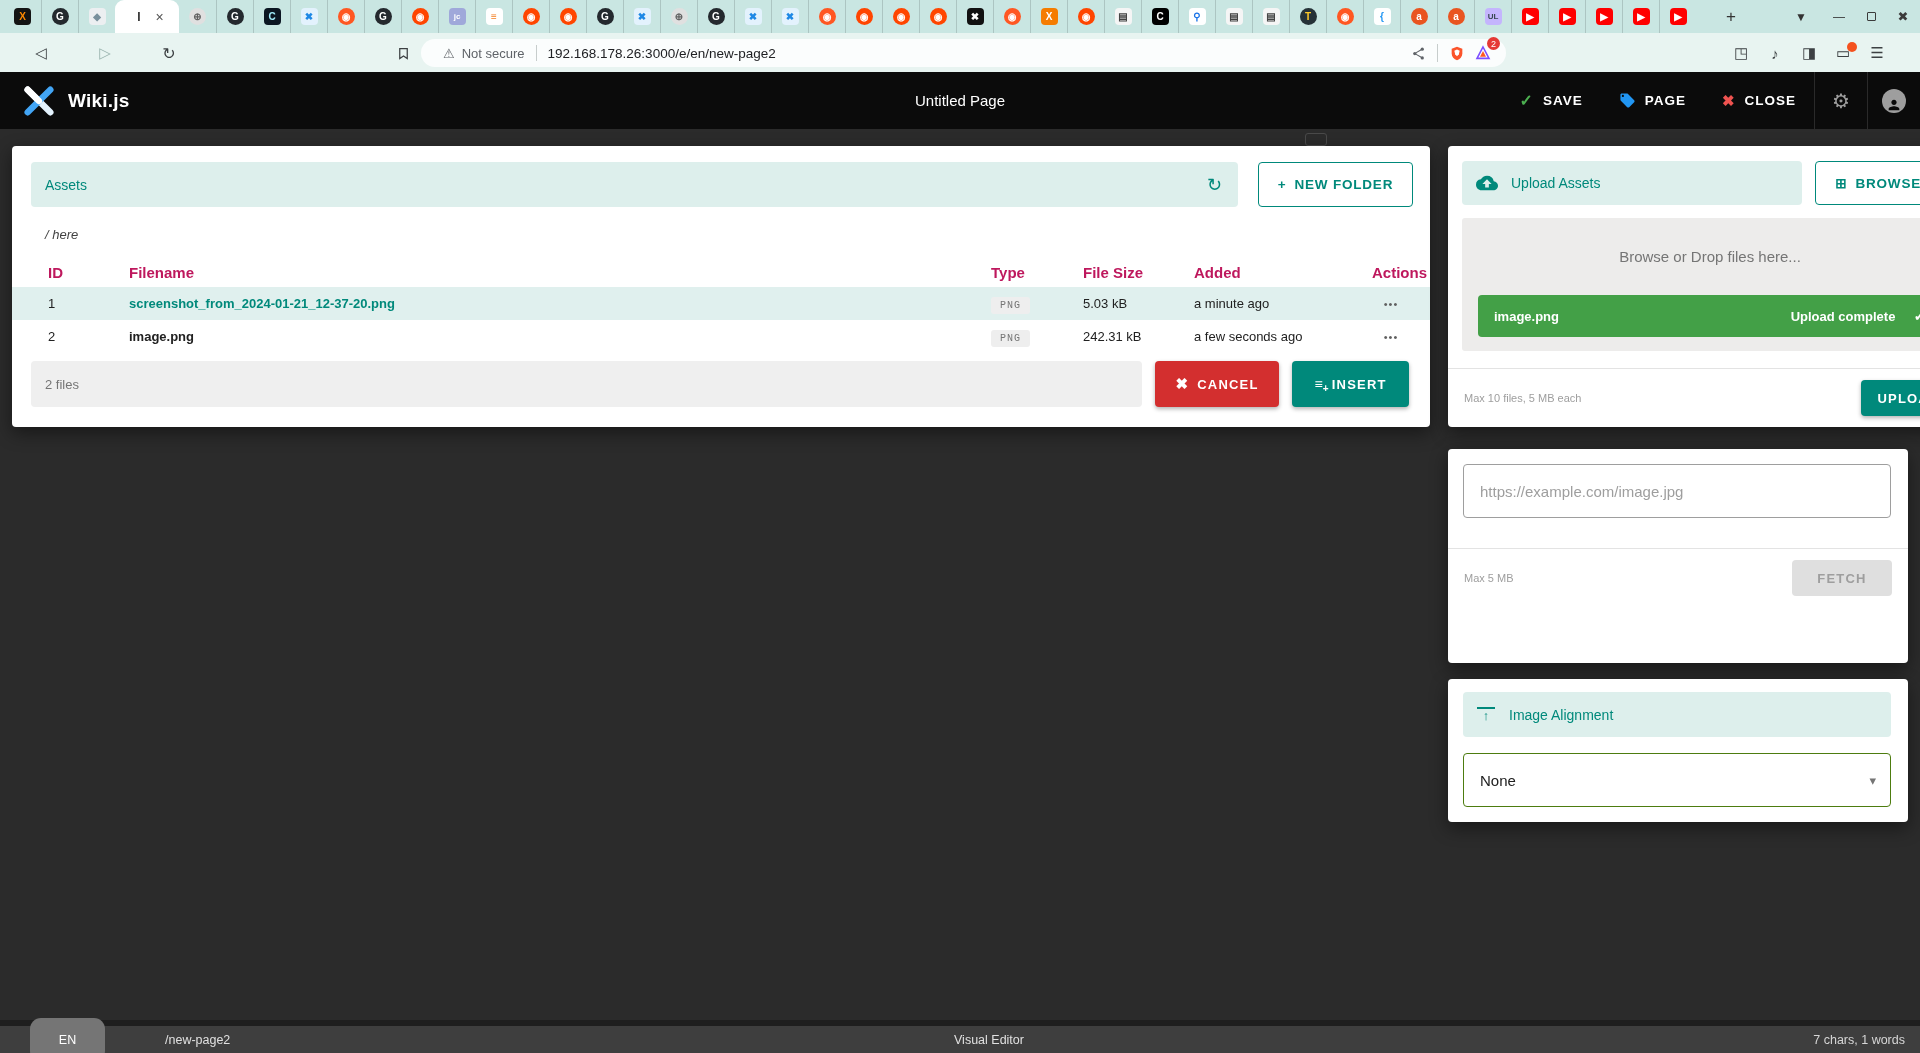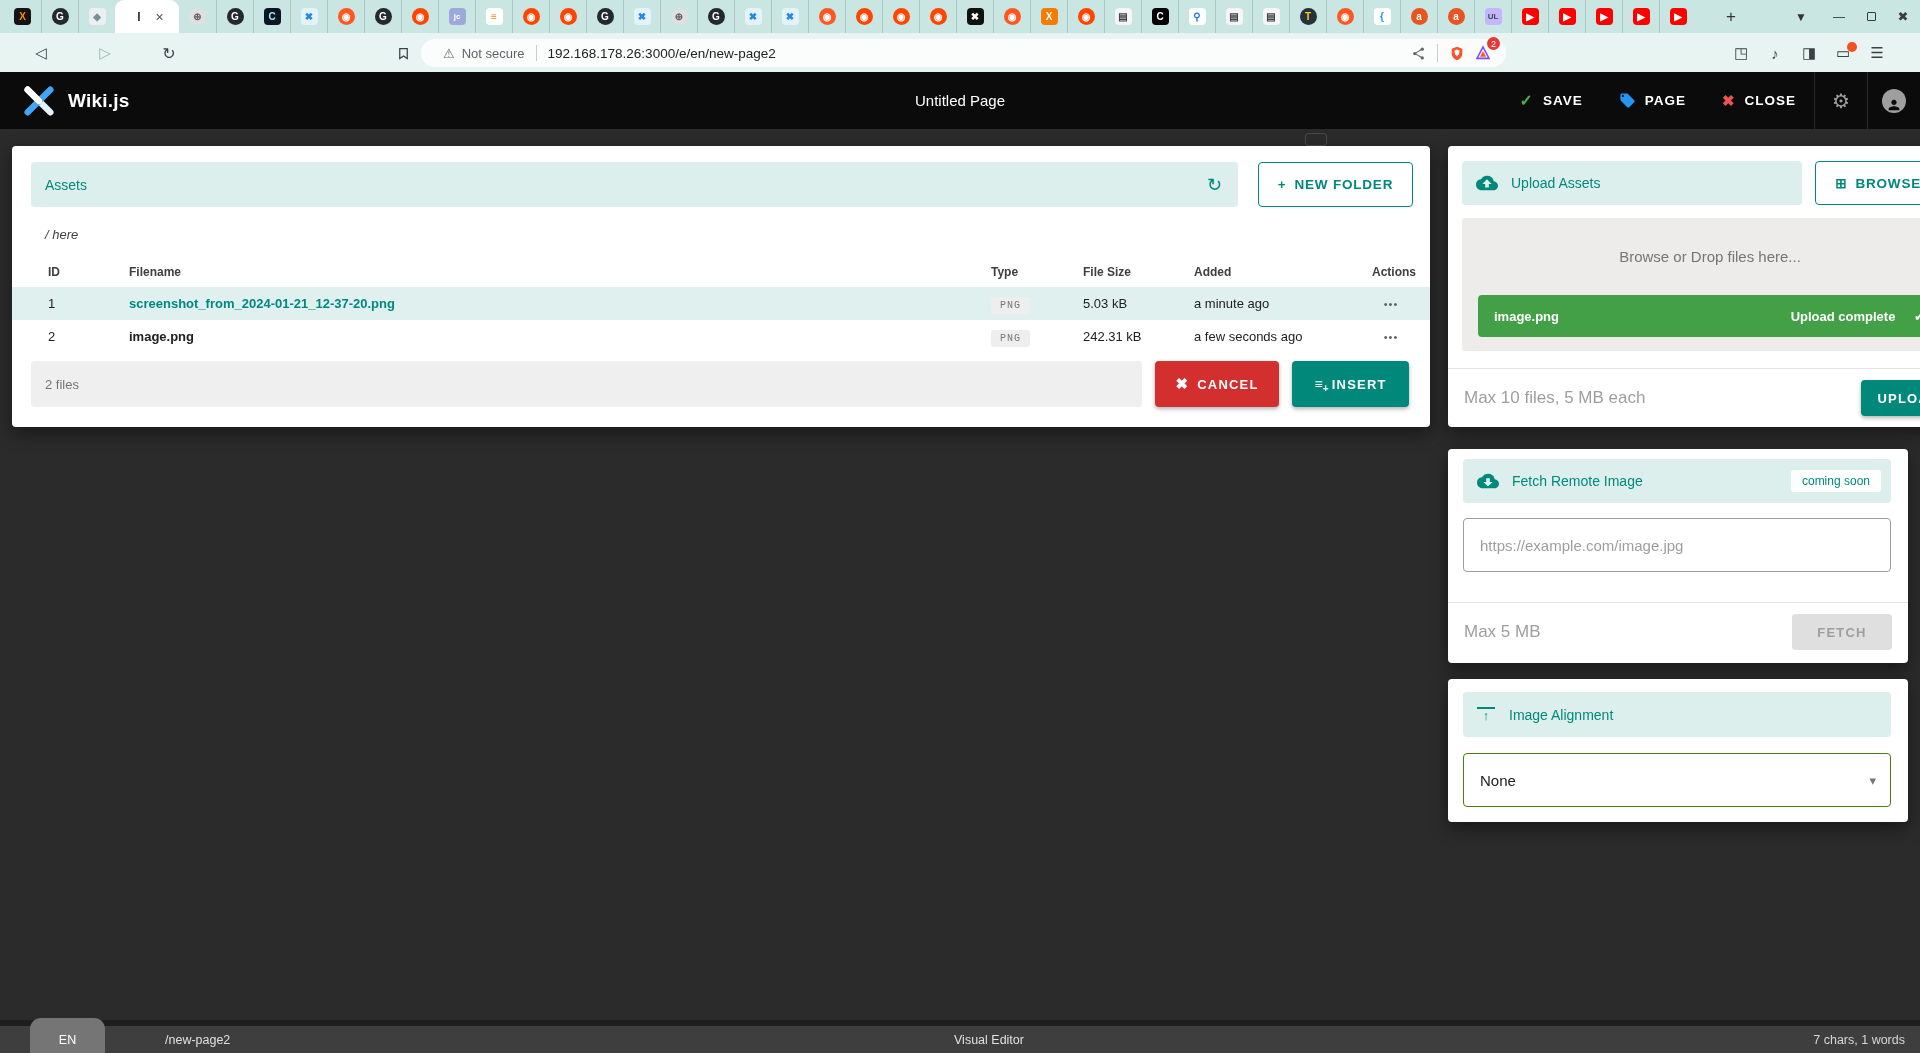--- a/index.html
+++ b/index.html
@@ -83,21 +83,21 @@
       box-shadow:0 2px 4px rgba(0,0,0,.3); }
 
   
   .d-toolbar { display:flex; gap:20px; margin:16px 17px 0 19px; height:45px; }
   .d-toolbar .band { flex:1; padding:0 16px 0 14px; }
   .refresh-ic { margin-left:auto; font-size:18px; cursor:pointer; }
   .newfolder { width:155px; }
   .crumb { margin:20px 0 0 33px; font-style:italic; font-size:13px; color:#424242; }
   .tgrid { display:grid; grid-template-columns:81px 862px 92px 111px 178px 1fr; align-items:center;
            padding:0 20px 0 36px; }
-  .thead { margin-top:15px; height:30px; font-size:12px; font-weight:bold; color:#404040; }
+  .thead { margin-top:15px; height:30px; font-size:15px; font-weight:bold; color:#be185d; }
   .trow { height:33px; font-size:13px; color:#212121; cursor:pointer; }
   .trow.sel { background:#e0f0ee; }
   .tcell.c1 { font-weight:bold; }
   .tcell.c1.teal { color:var(--accent); }
   .tcell.c5, .th5 { text-align:center; }
   .tcell.c5 { color:#616161; font-size:11px; letter-spacing:1px; cursor:pointer; }
   .chip { background:#eeeeee; border-radius:3px; padding:3px 9px; font-size:10px; letter-spacing:1px;
           color:#757575; font-family:"Liberation Mono", monospace;text-align:right; }
   .d-footer { display:flex; margin:8px 17px 0 19px; gap:13px; height:46px; }
   .countbar { flex:1; max-width:1119px; background:#efefef; border-radius:4px; display:flex; align-items:center;
@@ -114,21 +114,21 @@
   .browse { width:140px; }
   .cloudsvg { width:22px; height:22px; fill:var(--accent); flex:none; }
   .dropzone { position:relative; margin:13px 14px 0 14px; height:133px; background:#edeceb; border-radius:3px; cursor:pointer; }
   .dz-label { text-align:center; padding-top:30px; color:#757575; font-size:15px; }
   .filebar { position:absolute; left:16px; right:16px; bottom:14px; height:42px; background:var(--success-green);
              border-radius:4px; display:flex; align-items:center; padding:0 16px; color:#fff; font-size:13px; font-weight:bold; }
   .filebar .stat { margin-left:auto; }
   .filebar .fck { margin-left:18px; font-size:15px; }
   .hr { border-top:1px solid #e3e3e3; margin-top:17px; }
   .c-footer { display:flex; align-items:center; padding:11px 16px 0 16px; }
-  .limit { color:#9e9e9e; font-size:17px; }
+  .limit { color:#9e9e9e; font-size:11px; }
   .btn-upload { width:95px; height:36px; margin-left:auto; background:var(--accent); }
   .btn-fetch { width:100px; height:36px; margin-left:auto; background:#dfdfdf; color:#9e9e9e; box-shadow:none; cursor:default; }
 
   
   .c2-band { margin:10px 17px 0 15px; height:44px; padding:0 10px 0 14px; gap:13px; }
   .soon { margin-left:auto; background:#fff; color:var(--accent); font-size:12px; border-radius:3px; padding:4px 11px; }
   .url-input { display:block; margin:15px 17px 0 15px; width:428px; height:54px; border:1px solid #9e9e9e;
       border-radius:4px; padding:0 16px; font-size:15px; color:#212121; font-family:"Liberation Sans",sans-serif; outline:none; }
   .url-input::placeholder { color:#9e9e9e; }
   .hr2 { border-top:1px solid #e3e3e3; margin-top:30px; }
@@ -461,27 +461,20 @@
     <div class="hr"></div>
     <div class="c-footer">
       <span class="limit">Max 10 files, 5 MB each</span>
       <div class="raised btn-upload">
           <span>UPLOAD</span>
         </div>
     </div>
   </div>
 
   <div class="panel card2">
-    <div class="band c2-band">
-      <svg class="cloudsvg" viewBox="0 0 24 24">
-          <path d="M19.35 10.04A7.49 7.49 0 0 0 12 4C9.11 4 6.6 5.64 5.35 8.04A5.994 5.994 0 0 0 0 14c0 3.31 2.69 6 6 6h13c2.76 0 5-2.24 5-5 0-2.64-2.05-4.78-4.65-4.96zM17 13l-5 5-5-5h3V9h4v4h3z"></path>
-        </svg>
-      <span>Fetch Remote Image</span>
-      <span class="soon">coming soon</span>
-    </div>
     <input class="url-input" type="text" placeholder="https://example.com/image.jpg" style="">
     <div class="hr2"></div>
     <div class="c-footer">
       <span class="limit">Max 5 MB</span>
       <div class="raised btn-fetch">
           <span>FETCH</span>
         </div>
     </div>
   </div>
 

